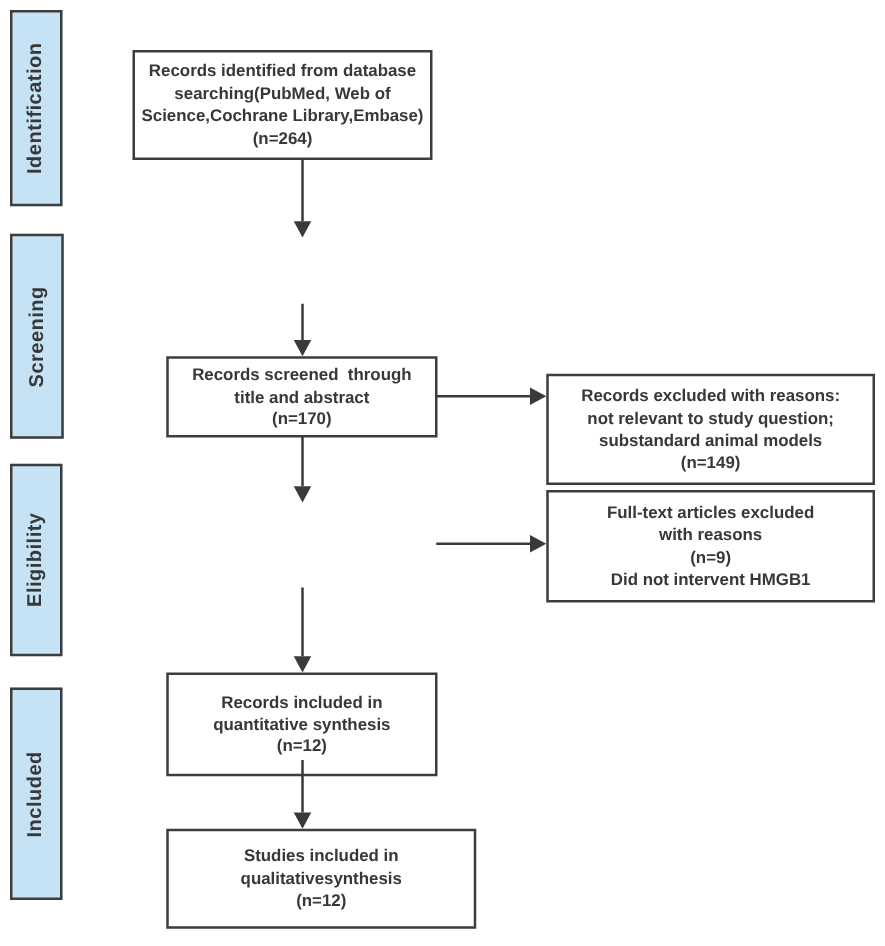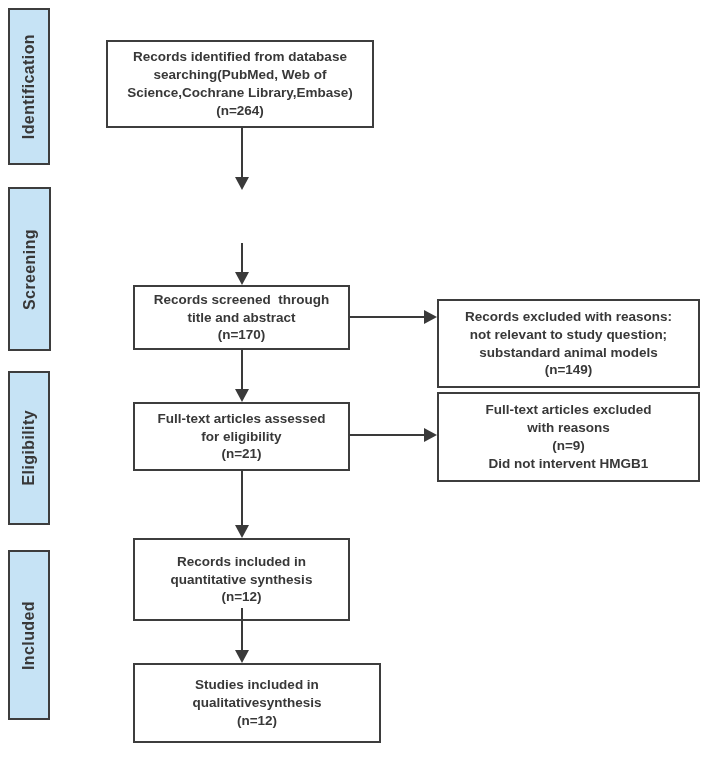--- a/index.html
+++ b/index.html
@@ -51,21 +51,21 @@
     text-align: center;
     padding: 2px;
   }
   .flowbox-text {
     font-weight: bold;
     font-size: 13.5px;
     line-height: 1.33;
     color: var(--text, #383838);
     white-space: pre-wrap;
   }
-  #box-records-identified   { left: 106px; top: 40px;  width: 268px; height: 88px; text-align: center; }
+  #box-records-identified   { left: 106px; top: 40px;  width: 240px; height: 88px; text-align: center; }
   #box-duplicates-removed   { left: 106px; top: 190px; width: 274px; height: 54px; }
   #box-records-screened     { left: 133px; top: 285px; width: 217px; height: 65px; }
   #box-fulltext-assessed    { left: 133px; top: 402px; width: 217px; height: 69px; }
   #box-included-quant       { left: 133px; top: 538px; width: 217px; height: 83px; }
   #box-included-qual        { left: 133px; top: 663px; width: 248px; height: 80px; }
   #box-records-excluded     { left: 437px; top: 273px; width: 263px; height: 89px; margin-top: 26px; }
   #box-fulltext-excluded    { left: 437px; top: 392px; width: 263px; height: 90px; }
 
   
   .vline {
@@ -129,25 +129,20 @@
     <span class="flowbox-text">Records identified from database
 searching(PubMed, Web of
 Science,Cochrane Library,Embase)
 (n=264)</span>
   </div>
   <div class="flowbox" id="box-records-screened">
     <span class="flowbox-text">Records screened  through
 title and abstract
 (n=170)</span>
   </div>
-  <div class="flowbox" id="box-fulltext-assessed">
-    <span class="flowbox-text">Full-text articles assessed
-for eligibility
-(n=21)</span>
-  </div>
   <div class="flowbox" id="box-included-quant">
     <span class="flowbox-text">Records included in
 quantitative synthesis
 (n=12)</span>
   </div>
   <div class="flowbox" id="box-included-qual">
     <span class="flowbox-text">Studies included in
 qualitativesynthesis
 (n=12)</span>
   </div>

